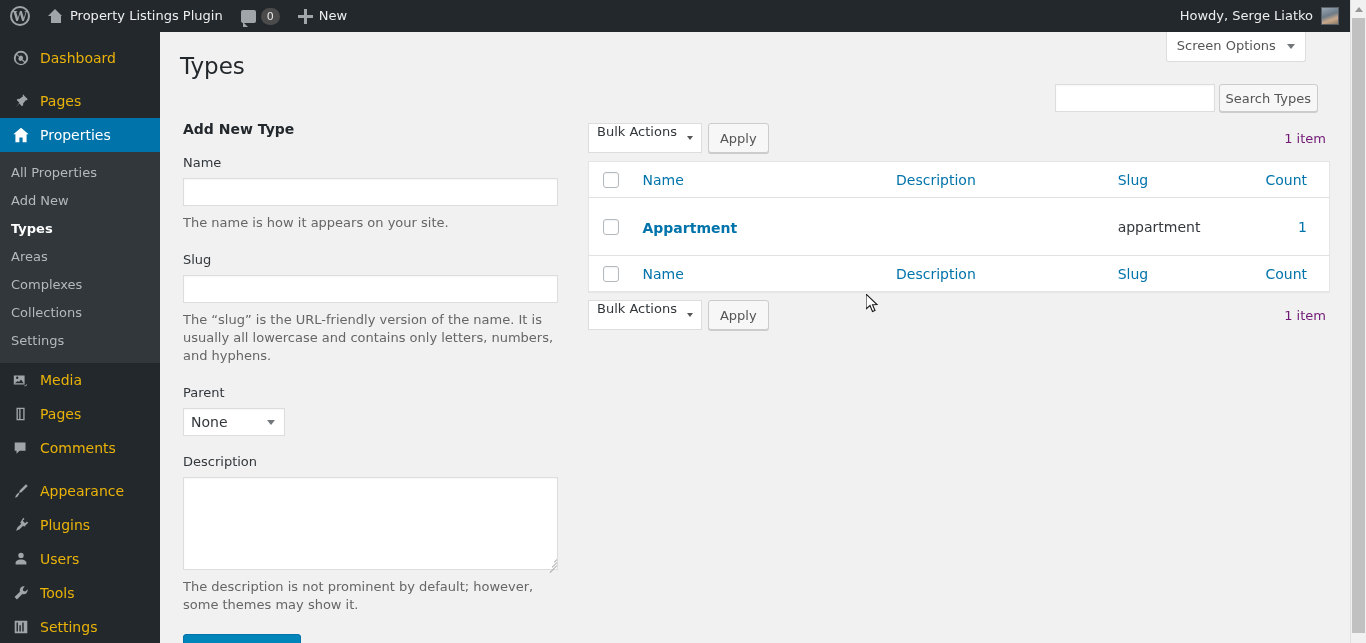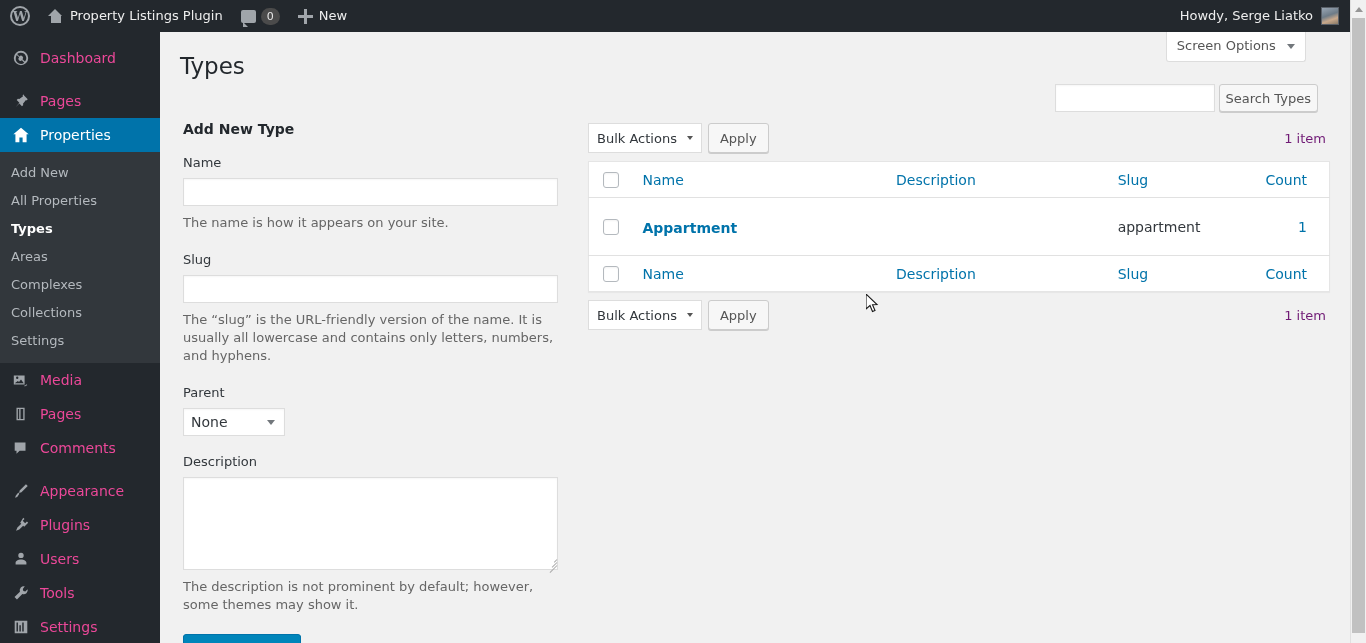--- a/index.html
+++ b/index.html
@@ -94,21 +94,21 @@
     position: absolute; top: 32px; left: 0;
     width: 160px; height: 611px;
     background: #23282d;
     z-index: 40;
   }
   .menu-item {
     position: relative;
     display: flex; align-items: center;
     height: 34px;
     padding-left: 11px;
-    color: #ec4899;
+    color: #eab308;
     font-size: 14px;
     white-space: nowrap;
   }
   .menu-item .mi-ico {
     width: 20px; height: 20px; margin-right: 9px;
     display: inline-flex; align-items: center; justify-content: center;
     color: #a0a5aa;
     flex: none;
   }
   .menu-item .mi-ico svg { display: block; }
@@ -296,21 +296,21 @@
     height: 36px;
     margin-bottom: 5px;
   }
   .bulk-select {
     height: 30px; min-width: 104px;
     border: 1px solid #ddd;
     background: #fff;
     font-size: 13px;
     color: #32373c;
     padding: 0 24px 0 8px;
-    display: flex; align-items: center;
+    display: flex; align-items: flex-start;
     position: relative;
     cursor: pointer;
   }
   .bulk-select .caret-dn {
     position: absolute; right: 8px; top: 12px; margin: 0;
     border-top-color: #555;
     border-left-width: 3.5px; border-right-width: 3.5px; border-top-width: 4.5px;
   }
   .btn-secondary {
     margin-left: 6px;
@@ -466,24 +466,24 @@
     <span class="mi-ico">
       <svg width="18" height="18" viewBox="0 0 20 20" fill="currentColor">
           <path d="M10 2L1.5 9.2h2.3V18h4.4v-5.1h3.6V18h4.4V9.2h2.3L10 2z"></path>
         </svg>
     </span>
     <span>Properties</span>
   </div>
 
   <div class="submenu">
     <div class="submenu-item">
+      <span>All Properties</span>
+    </div>
+    <div class="submenu-item">
       <span>Add New</span>
-    </div>
-    <div class="submenu-item">
-      <span>All Properties</span>
     </div>
     <div class="submenu-item current">
       <span>Types</span>
     </div>
     <div class="submenu-item">
       <span>Areas</span>
     </div>
     <div class="submenu-item">
       <span>Complexes</span>
     </div>

